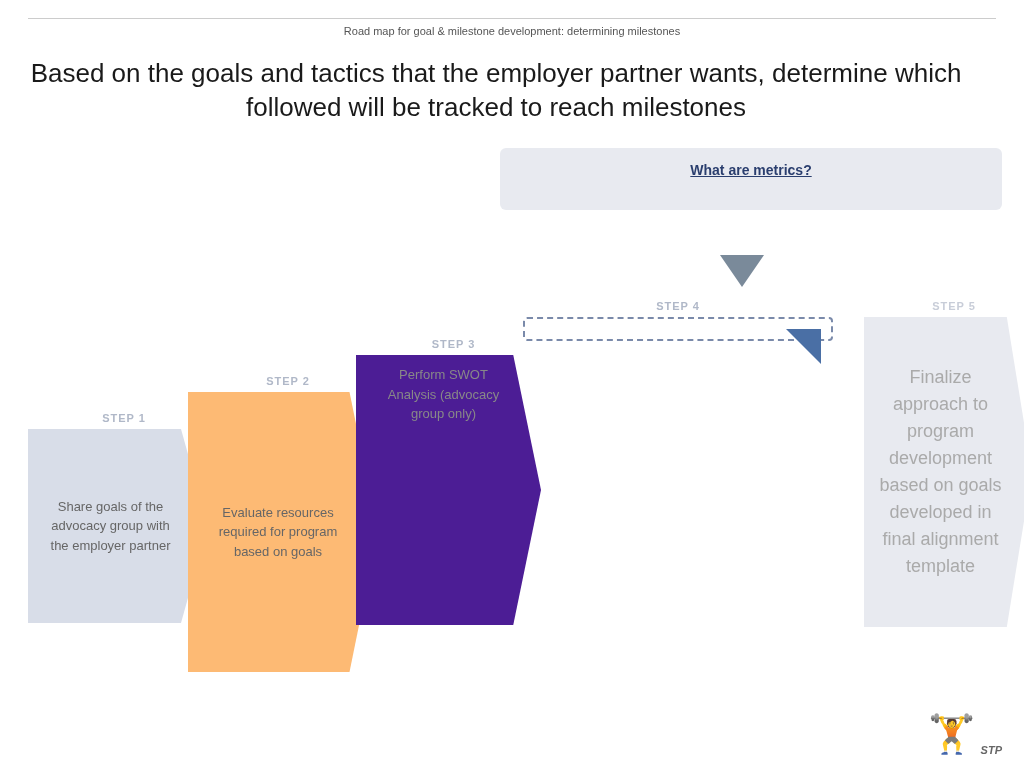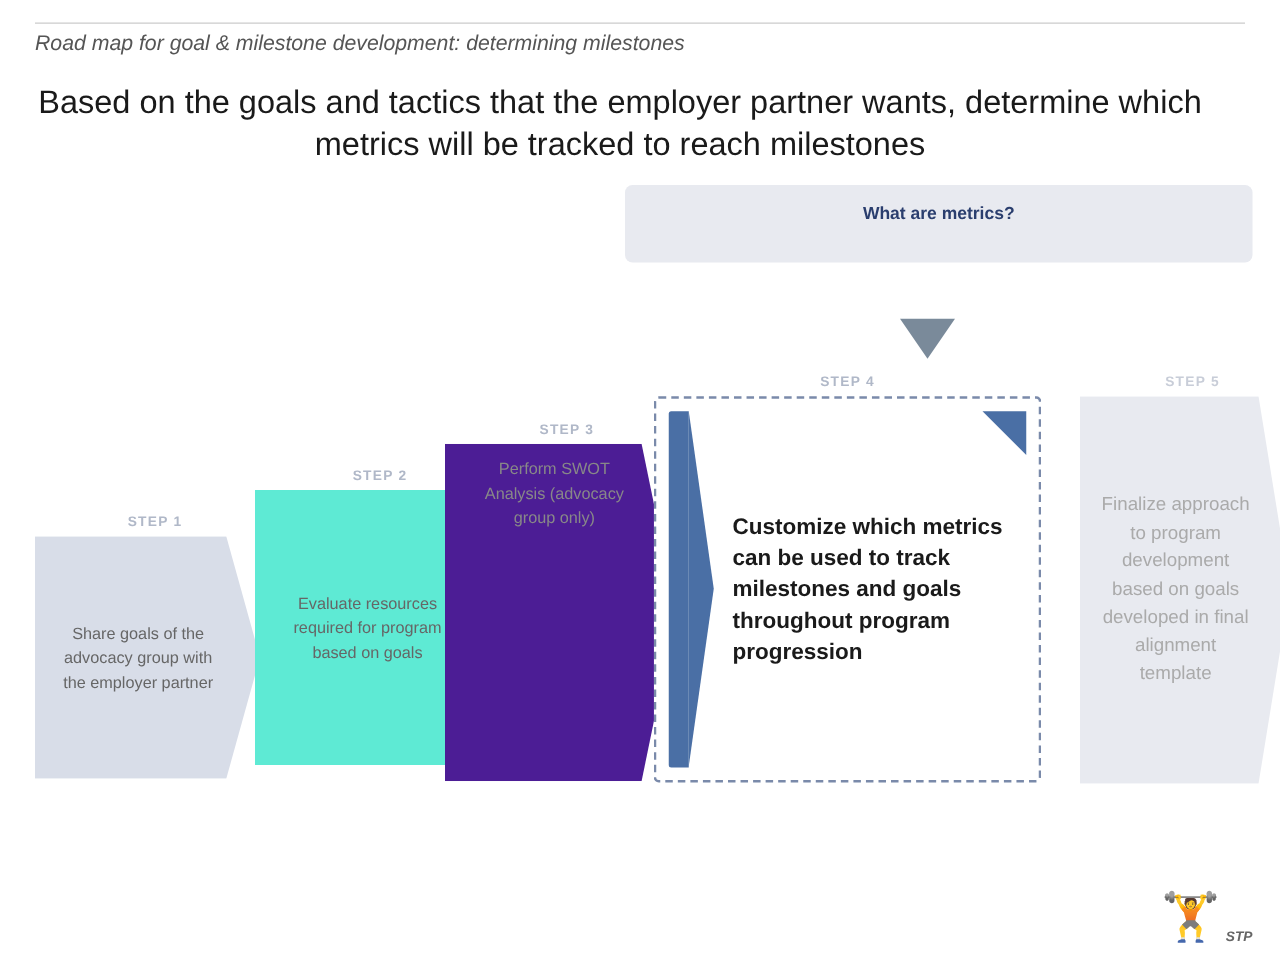--- a/index.html
+++ b/index.html
@@ -11,24 +11,24 @@
       overflow: hidden;
       position: relative;
     }
 
     .top-rule {
       border-top: 1px solid #cccccc;
       margin: 18px 28px 0 28px;
     }
 
     .breadcrumb {
-      font-size: 17px;
-      font-style: italic;
+      font-size: 11px;
       color: #555;
       padding: 6px 28px 10px 28px;
+      text-align: center;
     }
 
     .main-title {
       text-align: center;
       font-size: 26px;
       font-weight: 400;
       color: #1a1a1a;
       padding: 10px 60px 18px 28px;
       line-height: 1.3;
     }
@@ -42,20 +42,21 @@
       background: #e8eaf0;
       border-radius: 6px;
       padding: 14px 18px;
       text-align: center;
     }
     .tooltip-box .tooltip-title {
       font-weight: 700;
       font-size: 14px;
       color: #2a3e6e;
       margin-bottom: 18px;
+      text-decoration: underline;
     }
     .tooltip-box .tooltip-body {
       font-size: 12px;
       color: #333;
       line-height: 1.5;
     }
 
     
     .arrow-down-container {
       position: absolute;
@@ -103,28 +104,28 @@
     }
     .step1-text {
       font-size: 13px;
       color: #666;
       text-align: center;
       line-height: 1.5;
     }
 
     
     .step2-block {
-      left: 176px;
+      left: 160px;
       top: 75px;
       width: 200px;
     }
     .step2-shape {
       width: 190px;
-      height: 220px;
-      background: #5eead4;
+      height: 280px;
+      background: #fdba74;
       clip-path: polygon(0 0, 85% 0, 100% 50%, 85% 100%, 0 100%);
       display: flex;
       align-items: center;
       justify-content: center;
       padding: 10px 30px 10px 20px;
     }
     .step2-text {
       font-size: 13px;
       color: #666;
       text-align: center;
@@ -182,21 +183,21 @@
       width: 168px;
       height: 310px;
       background: #e8eaf0;
       clip-path: polygon(0 0, 85% 0, 100% 50%, 85% 100%, 0 100%);
       display: flex;
       align-items: center;
       justify-content: center;
       padding: 10px 30px 10px 15px;
     }
     .step5-text {
-      font-size: 15px;
+      font-size: 18px;
       color: #aaa;
       text-align: center;
       line-height: 1.5;
     }
 
     
     .logo-area {
       position: absolute;
       bottom: 12px;
       right: 22px;
@@ -228,21 +229,21 @@
     }
   </style>
 </head>
 <body>
 
 <div class="top-rule"></div>
 <div class="breadcrumb">Road map for goal &amp; milestone development: determining milestones</div>
 
 <div class="main-title">
   <span>Based on the goals and tactics that the employer partner wants, determine which</span><br>
-  <span>metrics will be tracked to reach milestones</span>
+  <span>followed will be tracked to reach milestones</span>
 </div>
 
 <div class="tooltip-box">
   <div class="tooltip-title">What are metrics?</div>
 </div>
 
 <div class="arrow-down-container">
   <div class="arrow-down"></div>
 </div>
 
@@ -266,27 +267,20 @@
     <div class="step-label-text">STEP 3</div>
     <div class="step3-shape">
       <div class="step3-text">Perform SWOT Analysis (advocacy group only)</div>
     </div>
   </div>
 
   <div class="step-block step4-block">
     <div class="step-label-text">STEP 4</div>
     <div class="step4-inner" style="position:relative;">
       <div class="step4-triangle-accent"></div>
-      <div style="display:flex; align-items:stretch; height:285px;">
-        <div style="width:16px; background:#4a6fa5; flex-shrink:0; border-radius:2px 0 0 2px;"></div>
-        <div style="width:0; height:0; border-top:142px solid transparent; border-bottom:142px solid transparent; border-left:20px solid #4a6fa5; flex-shrink:0; align-self:flex-start;"></div>
-        <div style="flex:1; display:flex; align-items:center; padding:15px 10px 15px 15px;">
-          <div class="step4-main-text">Customize which metrics can be used to track milestones and goals throughout program progression</div>
-        </div>
-      </div>
     </div>
   </div>
 
   <div class="step-block step5-block">
     <div class="step-label-text" style="color:#c8cdd8;">STEP 5</div>
     <div class="step5-shape">
       <div class="step5-text">Finalize approach to program development based on goals developed in final alignment template</div>
     </div>
   </div>
 

